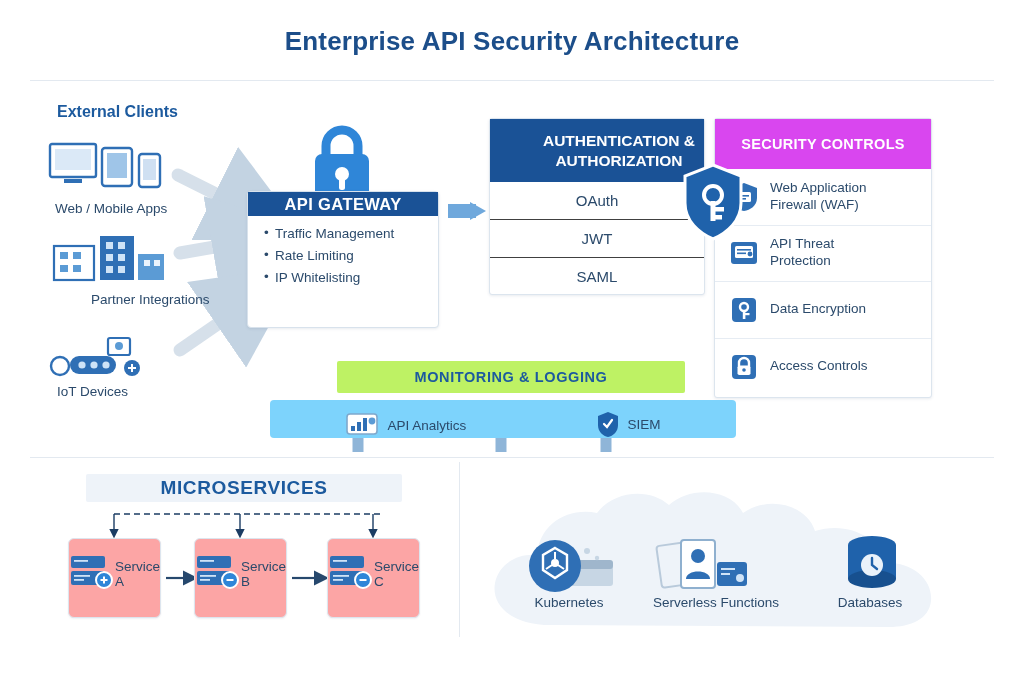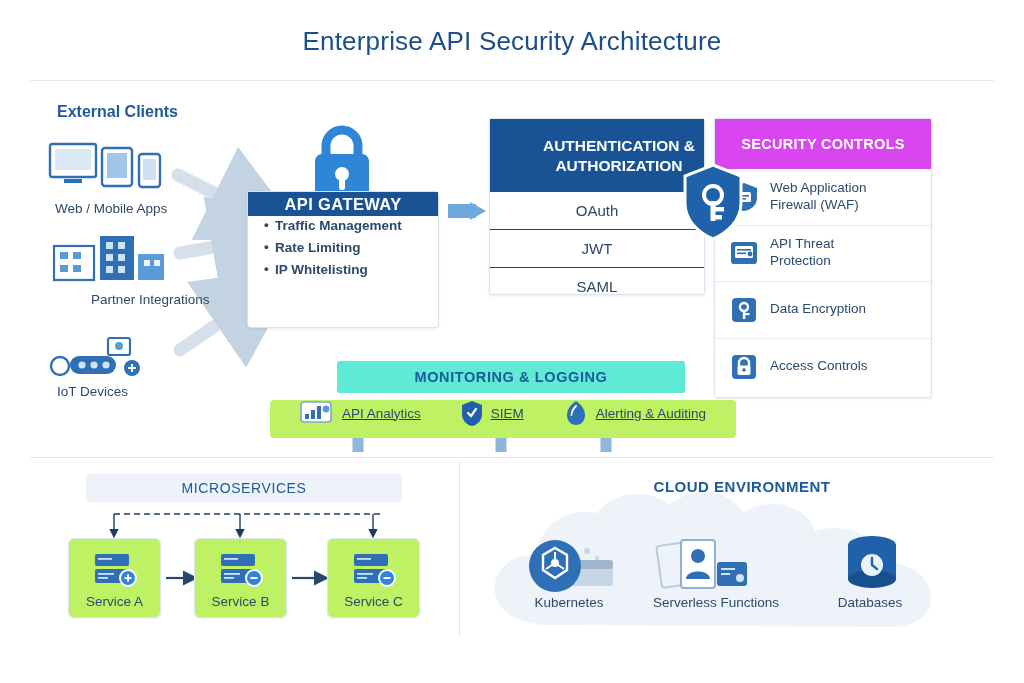--- a/index.html
+++ b/index.html
@@ -22,21 +22,21 @@
   }
 
   
   .title {
     position: absolute;
     top: 26px;
     left: 0;
     width: 1024px;
     text-align: center;
     font-size: 26px;
-    font-weight: normal;
+    font-weight: bold;
     color: #1c4e8a;
     letter-spacing: 0.2px;
   }
   .divider-top {
     position: absolute;
     top: 80px;
     left: 30px;
     width: 964px;
     height: 1px;
     background: #e3e9f0;
@@ -100,24 +100,23 @@
     background: #1a5296;
     color: #fff;
     font-size: 16.5px;
     font-weight: bold;
     display: flex;
     align-items: center;
     justify-content: center;
     letter-spacing: 0.4px;
   }
   #api-gateway ul {
-    margin: 2px 0 0 0;
+    margin: 10px 0 0 0;
     padding: 0 0 0 16px;
     list-style: none;
-    font-weight: bold;
   }
   #api-gateway li {
     font-size: 13.5px;
     color: #2b4a6b;
     margin-bottom: 7px;
     position: relative;
     padding-left: 11px;
   }
   #api-gateway li:before {
     content: "•";
@@ -140,21 +139,21 @@
     left: 489px;
     top: 118px;
     width: 214px;
     height: 175px;
     background: #fff;
     border: 1px solid #dce5ee;
     border-radius: 3px;
     box-shadow: 0 1px 3px rgba(30,60,100,0.10);
   }
   #auth-box .auth-head {
-    height: 73px;
+    height: 63px;
     background: #1a5296;
     color: #fff;
     font-size: 15.5px;
     font-weight: bold;
     display: flex;
     flex-direction: column;
     align-items: center;
     justify-content: center;
     line-height: 1.25;
     text-align: center;
@@ -218,81 +217,80 @@
     z-index: 5;
   }
 
   
   #monitoring-bar {
     position: absolute;
     left: 337px;
     top: 361px;
     width: 348px;
     height: 32px;
-    background: #5eead4;
+    background: #bef264;
     display: flex;
     align-items: center;
     justify-content: center;
     font-size: 14.5px;
     font-weight: bold;
     color: #1c5a9e;
     letter-spacing: 0.6px;
     border-radius: 2px;
   }
   #monitoring-items {
     position: absolute;
     left: 270px;
     top: 400px;
     width: 466px;
     height: 38px;
-    background: #bef264;
+    background: #7dd3fc;
     border-radius: 4px;
     display: flex;
-    align-items: flex-start;
+    align-items: flex-end;
     justify-content: space-around;
     padding: 0 10px;
     box-sizing: border-box;
-    text-decoration: underline;
   }
   #monitoring-items .mi {
     display: flex;
     align-items: center;
     font-size: 13.5px;
     color: #2b4a6b;
   }
   #monitoring-items .mi span.t { margin-left: 8px; }
 
   
   #microservices-head {
     position: absolute;
     left: 86px;
     top: 474px;
     width: 316px;
     height: 28px;
     background: #eef3f9;
     display: flex;
     align-items: center;
     justify-content: center;
-    font-size: 14px;
-    font-weight: normal;
+    font-size: 19px;
+    font-weight: bold;
     color: #1c5a9e;
     letter-spacing: 0.6px;
     border-radius: 2px;
   }
   .service-card {
     position: absolute;
     top: 538px;
     width: 93px;
     height: 80px;
-    background: #bef264;
+    background: #fca5a5;
     border: 1px solid #dde5ee;
     border-radius: 6px;
     box-shadow: 0 1px 2px rgba(30,60,100,0.07);
     display: flex;
-    flex-direction: column;
+    flex-direction: row;
     align-items: center;
     justify-content: flex-end;
     padding-bottom: 8px;
     box-sizing: border-box;
   }
   .service-card .sv-lbl {
     font-size: 13.5px;
     color: #2b4a6b;
   }
   #service-a { left: 68px; }
@@ -526,27 +524,20 @@
       </svg>
       <span class="t">API Analytics</span>
     </div>
     <div class="mi">
       <svg width="22" height="27" viewBox="0 0 22 27">
         <path d="M11,1 L21,5 L21,14 C21,21 16,25 11,26 C6,25 1,21 1,14 L1,5 Z" fill="#1f62ab"></path>
         <path d="M7,13 L10,16 L15,9" fill="none" stroke="#fff" stroke-width="2.2" stroke-linecap="round"></path>
       </svg>
       <span class="t">SIEM</span>
     </div>
-    <div class="mi">
-      <svg width="24" height="27" viewBox="0 0 24 27">
-        <path d="M12,1 C6,5 3,10 3,15 C3,21 7,25 12,25 C17,25 21,21 21,15 C21,10 18,5 12,1 Z" fill="#2f6fb5"></path>
-        <path d="M12,6 C9,9 7.5,12 7.5,15" fill="none" stroke="#fff" stroke-width="1.8" stroke-linecap="round"></path>
-      </svg>
-      <span class="t">Alerting &amp; Auditing</span>
-    </div>
   </div>
 
   <div id="microservices-head">MICROSERVICES</div>
 
   <div class="service-card" id="service-a">
     <svg width="48" height="40" viewBox="0 0 48 40" style="margin-bottom:4px;">
       <rect x="4" y="4" width="34" height="12" rx="2" fill="#2f6fb5"></rect>
       <rect x="7" y="8" width="14" height="1.8" fill="#cfe3f7"></rect>
       <rect x="4" y="19" width="34" height="14" rx="2" fill="#2f6fb5"></rect>
       <rect x="7" y="23" width="16" height="1.8" fill="#cfe3f7"></rect>
@@ -580,21 +571,20 @@
       <circle cx="37" cy="28" r="8" fill="#2f86d8" stroke="#fff" stroke-width="2"></circle>
       <path d="M33.5,28 L40.5,28" stroke="#fff" stroke-width="2"></path>
     </svg>
     <div class="sv-lbl">Service C</div>
   </div>
 
   <svg class="cloud-shape" viewBox="0 0 492 150">
     <path d="M70,140 C30,140 10,120 14,98 C18,78 38,68 56,70 C58,40 86,22 116,28 C132,6 168,2 188,20 C210,0 250,4 262,28 C288,10 326,20 334,46 C366,36 400,52 402,78 C430,76 452,94 450,116 C448,134 430,142 408,142 Z" fill="#eef3f9"></path>
   </svg>
 
-  <div id="cloud-head">CLOUD ENVIRONMENT</div>
 
   <svg style="position:absolute; left:525px; top:538px;" width="90" height="56" viewBox="0 0 90 56">
     <rect x="44" y="28" width="44" height="20" rx="3" fill="#c7d6e4"></rect>
     <rect x="44" y="22" width="44" height="9" rx="3" fill="#9fb6cc"></rect>
     <circle cx="30" cy="28" r="26" fill="#2f6fb5"></circle>
     <path d="M30,10 L42,17 L42,32 L30,40 L18,32 L18,17 Z" fill="none" stroke="#fff" stroke-width="2.4"></path>
     <circle cx="30" cy="25" r="4" fill="#fff"></circle>
     <path d="M30,14 L30,21 M21,31 L27,27 M39,31 L33,27" stroke="#fff" stroke-width="2"></path>
     <circle cx="62" cy="13" r="3" fill="#c7d6e4"></circle>
     <circle cx="72" cy="20" r="2.2" fill="#c7d6e4"></circle>

